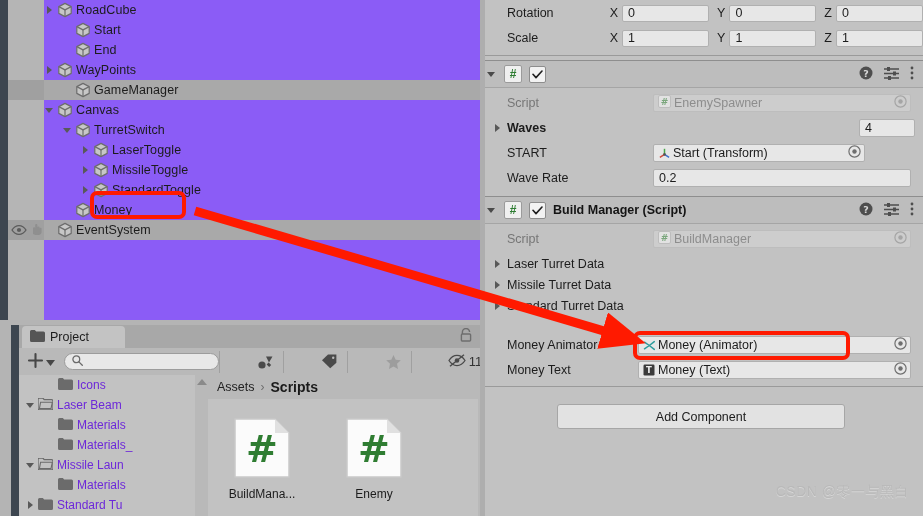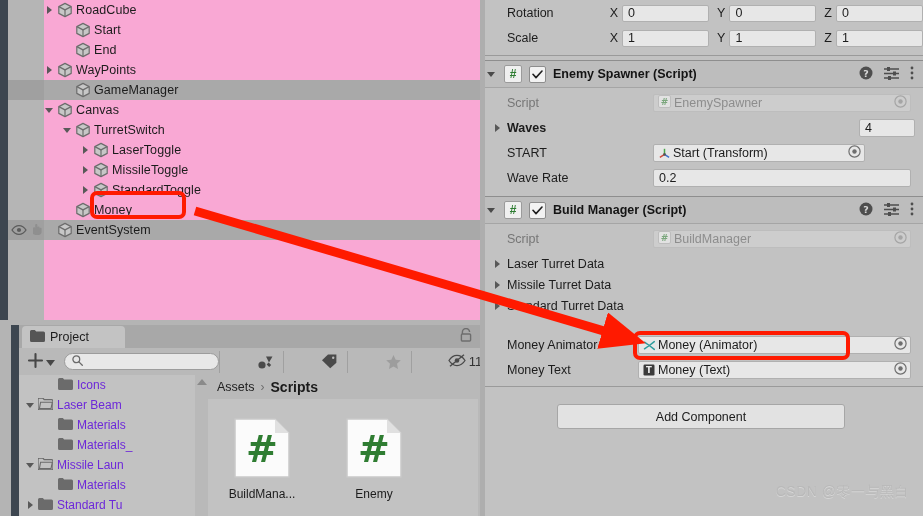--- a/index.html
+++ b/index.html
@@ -5,21 +5,21 @@
   html,body{margin:0;padding:0;}
   body{
     width:923px;height:516px;overflow:hidden;
     font-family:"Liberation Sans","DejaVu Sans",sans-serif;
     font-size:12px;color:#1b1b1b;background:#b4b4b4;
     -webkit-font-smoothing:antialiased;
   }
   #root{position:relative;width:923px;height:516px;}
 
   
-  #hierarchy{position:absolute;left:0;top:0;width:480px;height:320px;background:#f9a8d4;overflow:hidden;}
+  #hierarchy{position:absolute;left:0;top:0;width:480px;height:320px;background:#8b5cf6;overflow:hidden;}
   #hier-leftedge{position:absolute;left:0;top:0;width:8px;height:325px;background:#3d4650;}
   #hier-gutter{position:absolute;left:8px;top:0;width:36px;height:325px;background:#b5b5b5;}
   #hier-rows{position:absolute;left:44px;top:0;right:0;height:240px;}
   .hrow{position:absolute;left:0;right:0;height:20px;display:flex;align-items:center;}
   .hrow.sel{background:#a9a9a9;}
   .hrow-gut{position:absolute;left:8px;width:36px;height:20px;}
   .hrow-gut.sel{background:#a0a0a0;}
   .twisty{width:13px;height:20px;display:inline-block;position:relative;flex:0 0 13px;}
   .twisty.closed::before{content:"";position:absolute;left:3px;top:6px;
     border-left:5px solid #595959;border-top:4px solid transparent;border-bottom:4px solid transparent;}
@@ -458,21 +458,20 @@
     <div id="divider-a"></div>
 
     <div class="comp-header" style="top:60px;">
       <span class="foldarrow open"></span>
       <span class="hash-badge">#</span>
       <span class="chk">
         <svg width="11" height="9" viewBox="0 0 11 9">
             <path d="M1 4.3 4 7.6 10 1" fill="none" stroke="#1f1f1f" stroke-width="1.6" stroke-linecap="round" stroke-linejoin="round"></path>
           </svg>
       </span>
-      <span class="comp-title">Enemy Spawner (Script)</span>
       <span class="hdr-icons">
         <span>
           <svg width="14" height="14" viewBox="0 0 14 14">
               <circle cx="7" cy="7" r="6.5" fill="#4e4e4e"></circle>
               <text x="7" y="10.6" font-family="DejaVu Sans" font-size="9.5" font-weight="bold" fill="#d6d6d6" text-anchor="middle">?</text>
             </svg>
         </span>
         <span>
           <svg width="15" height="14" viewBox="0 0 15 14">
               <path d="M0 3h15M0 7.5h15M0 12h15" stroke="#4e4e4e" stroke-width="1.3"></path>

